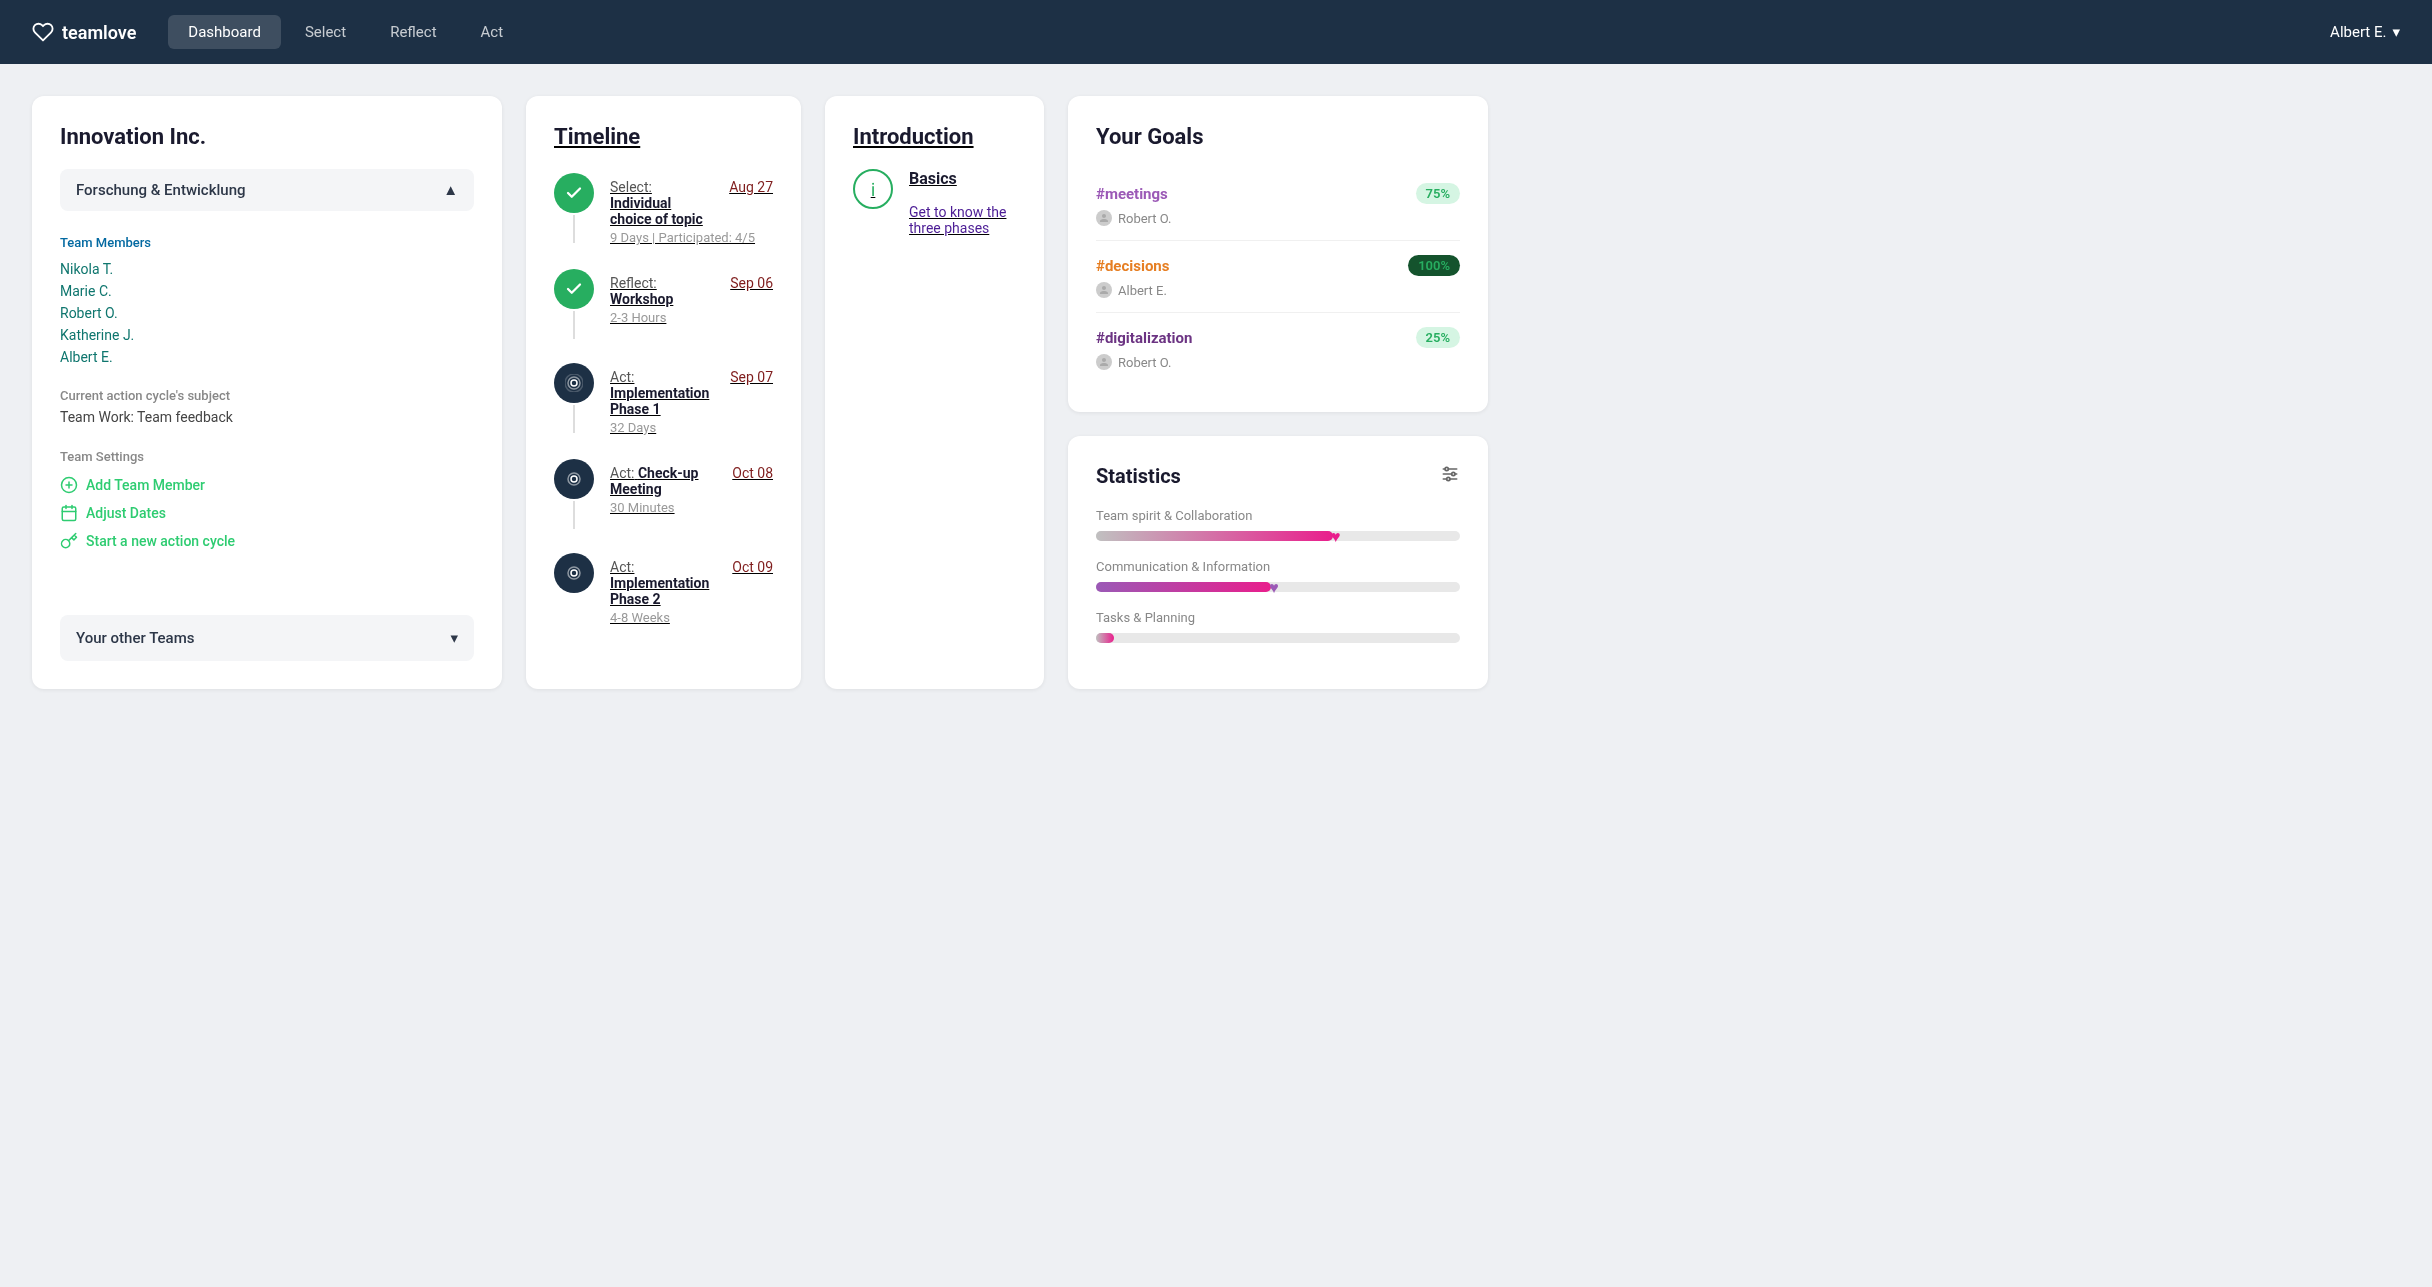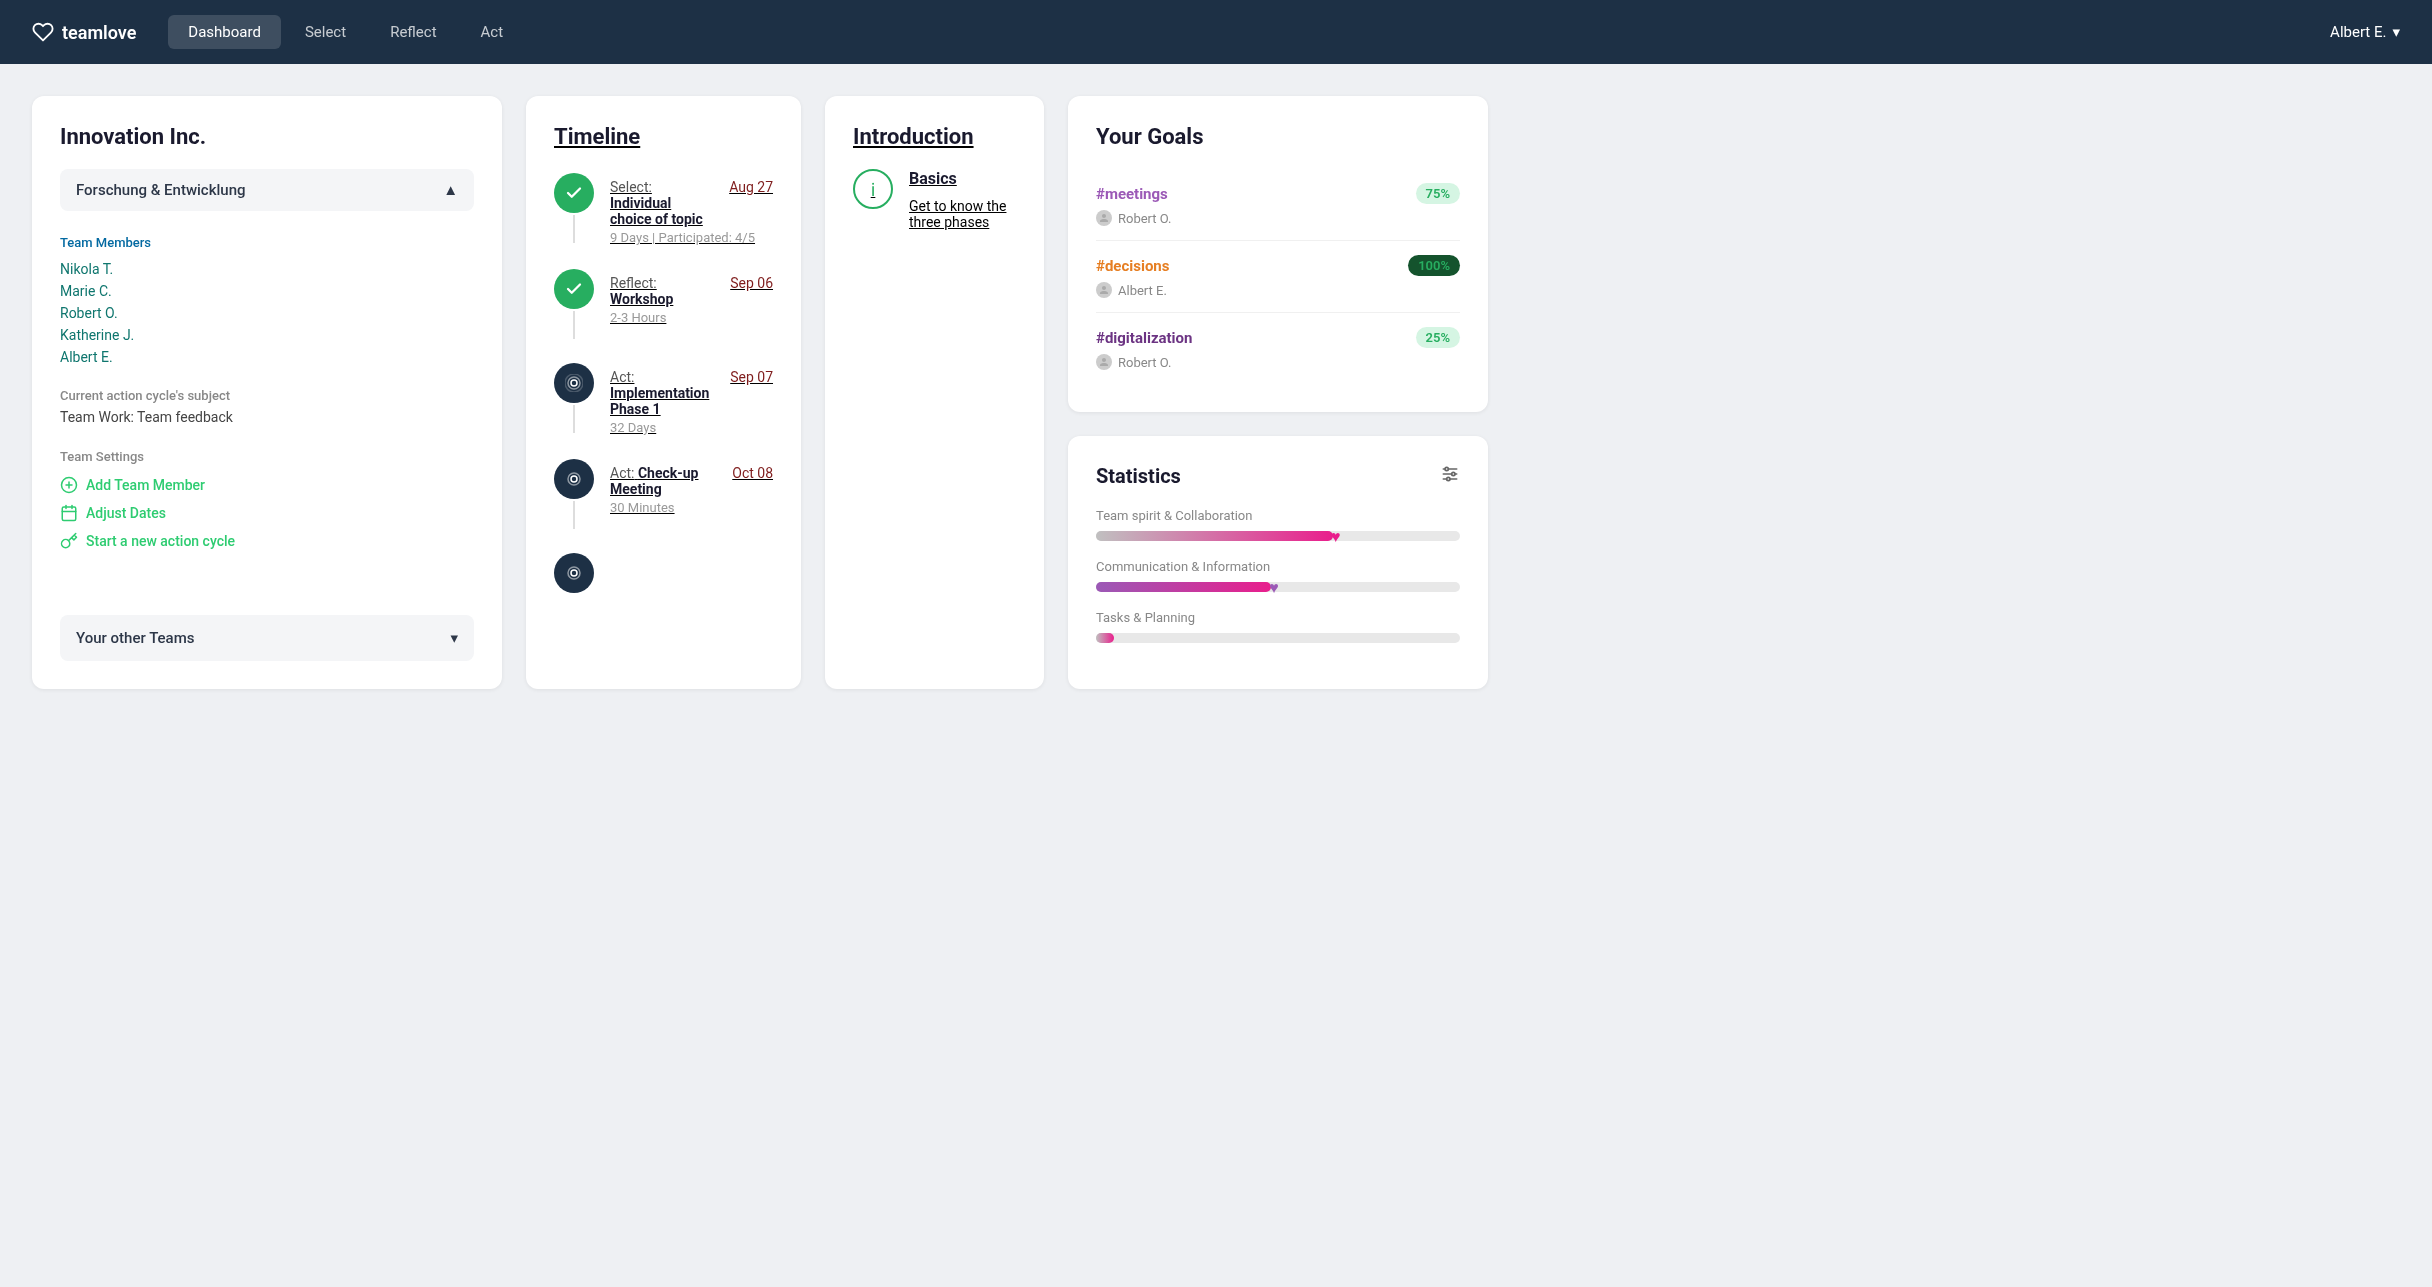--- a/index.html
+++ b/index.html
@@ -219,21 +219,21 @@
       border-radius: 50%;
       border: 2px solid #27ae60;
       display: flex;
       align-items: center;
       justify-content: center;
       color: #27ae60;
       font-size: 18px;
       flex-shrink: 0;
     }
     .intro-content .intro-name { font-size: 16px; font-weight: 700; color: #1a1a2e; }
-    .intro-content .intro-desc { font-size: 14px; color: #000000; margin-top: 10px; }
+    .intro-content .intro-desc { font-size: 14px; color: #4c1d95; margin-top: 16px; }
 
     
     .right-panel { display: flex; flex-direction: column; gap: 24px; }
 
     .goals-title {
       font-size: 22px;
       font-weight: 700;
       color: #1a1a2e;
       margin-bottom: 20px;
     }
@@ -496,20 +496,30 @@
 
         <div class="timeline-item">
           <div class="timeline-connector">
             <div class="timeline-icon dark">
               <svg width="18" height="18" viewBox="0 0 24 24" fill="none" stroke="white" stroke-width="2">
                   <circle cx="12" cy="12" r="4"></circle>
                   <circle cx="12" cy="12" r="8" stroke-opacity="0.5"></circle>
                 </svg>
             </div>
           </div>
+          <div class="timeline-content">
+            <div class="timeline-content-row">
+              <div class="timeline-label">
+                <span>Act:</span>
+                <strong>Implementation Phase 2</strong>
+              </div>
+              <div class="timeline-date">Oct 09</div>
+            </div>
+            <div class="timeline-sub">4-8 Weeks</div>
+          </div>
         </div>
 
       </div>
     </div>
 
     <div class="card">
       <div class="intro-title">Introduction</div>
       <div class="intro-item">
         <div class="intro-icon">
           <span>ℹ</span>

